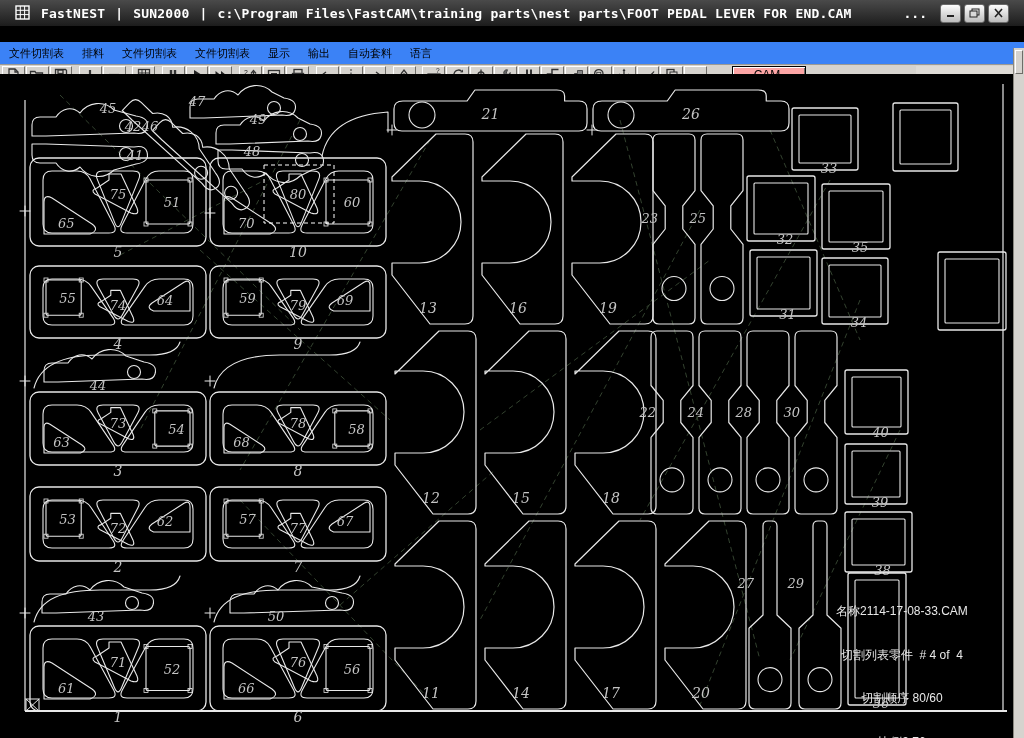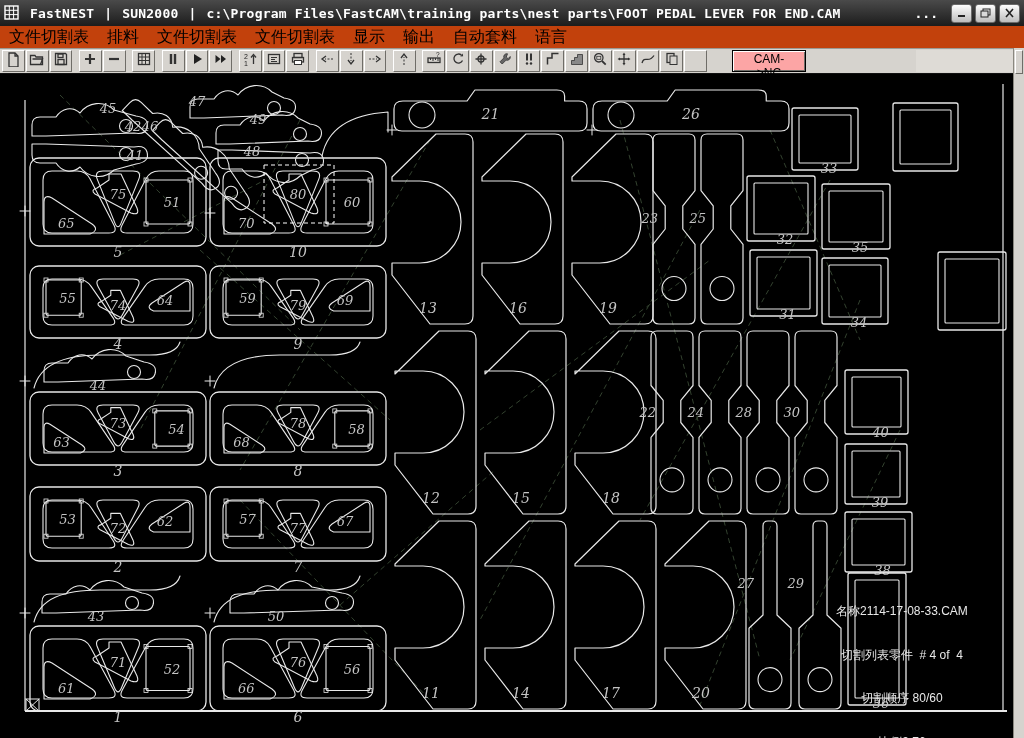--- a/index.html
+++ b/index.html
@@ -1,31 +1,31 @@
 <!DOCTYPE html>
 <html><head>
 <meta charset="utf-8">
 <style>
   html,body{margin:0;padding:0;background:#555;}
   .window{position:relative;width:1024px;height:738px;overflow:hidden;background:#000;
     font-family:"Liberation Sans",sans-serif;}
   
   .titlebar{height:26px;background:linear-gradient(#4a4a4a,#1c1c1c);display:flex;align-items:center;
-    padding:0 4px;box-sizing:border-box;color:#fff;}
+    padding:0 15px;box-sizing:border-box;color:#fff;}
   .title-text{font-family:"DejaVu Sans Mono",monospace;font-weight:bold;font-size:13px;
     white-space:nowrap;overflow:hidden;letter-spacing:.2px;flex:1;}
   .title-sep{margin:0 10px;}
   .title-dots{font-family:"DejaVu Sans Mono",monospace;font-weight:bold;font-size:13px;margin-right:10px;}
   .win-btn{width:21px;height:19px;margin-left:3px;border:1px solid #6a6a6a;border-radius:3px;
     background:linear-gradient(#fdfdfd,#bdbdbd);display:flex;align-items:center;justify-content:center;
     box-sizing:border-box;}
   .app-icon{width:20px;height:16px;margin-right:6px;}
   
-  .menubar{height:22px;background:#c2410c;border-bottom:1px solid #9c9a94;display:flex;align-items:center;
-    font-size:16px;color:#000;}
+  .menubar{height:22px;background:#3b82f6;border-bottom:1px solid #9c9a94;display:flex;align-items:center;
+    font-size:11px;color:#000;margin-top:16px;}
   .menu-item{padding:2px 9px;cursor:default;}
   
   .toolbar{height:26px;background:#d6d3ce;display:flex;align-items:center;padding:1px 2px;box-sizing:border-box;
     border-bottom:2px solid #111;}
   .tb-btn{width:24px;height:22px;background:#d6d3ce;border:1px solid;border-color:#fff #6f6d68 #6f6d68 #fff;
     display:flex;align-items:center;justify-content:center;margin-right:1px;box-sizing:border-box;}
   .tb-gap{width:6px;}
   .camnc{margin-left:24px;height:22px;padding:1px 10px;background:#fca5a5;font-size:12px;
     border:1px solid #000;box-shadow:inset 1px 1px 0 #fff, inset -1px -1px 0 #6f6d68;
     font-family:"Liberation Sans",sans-serif;}

